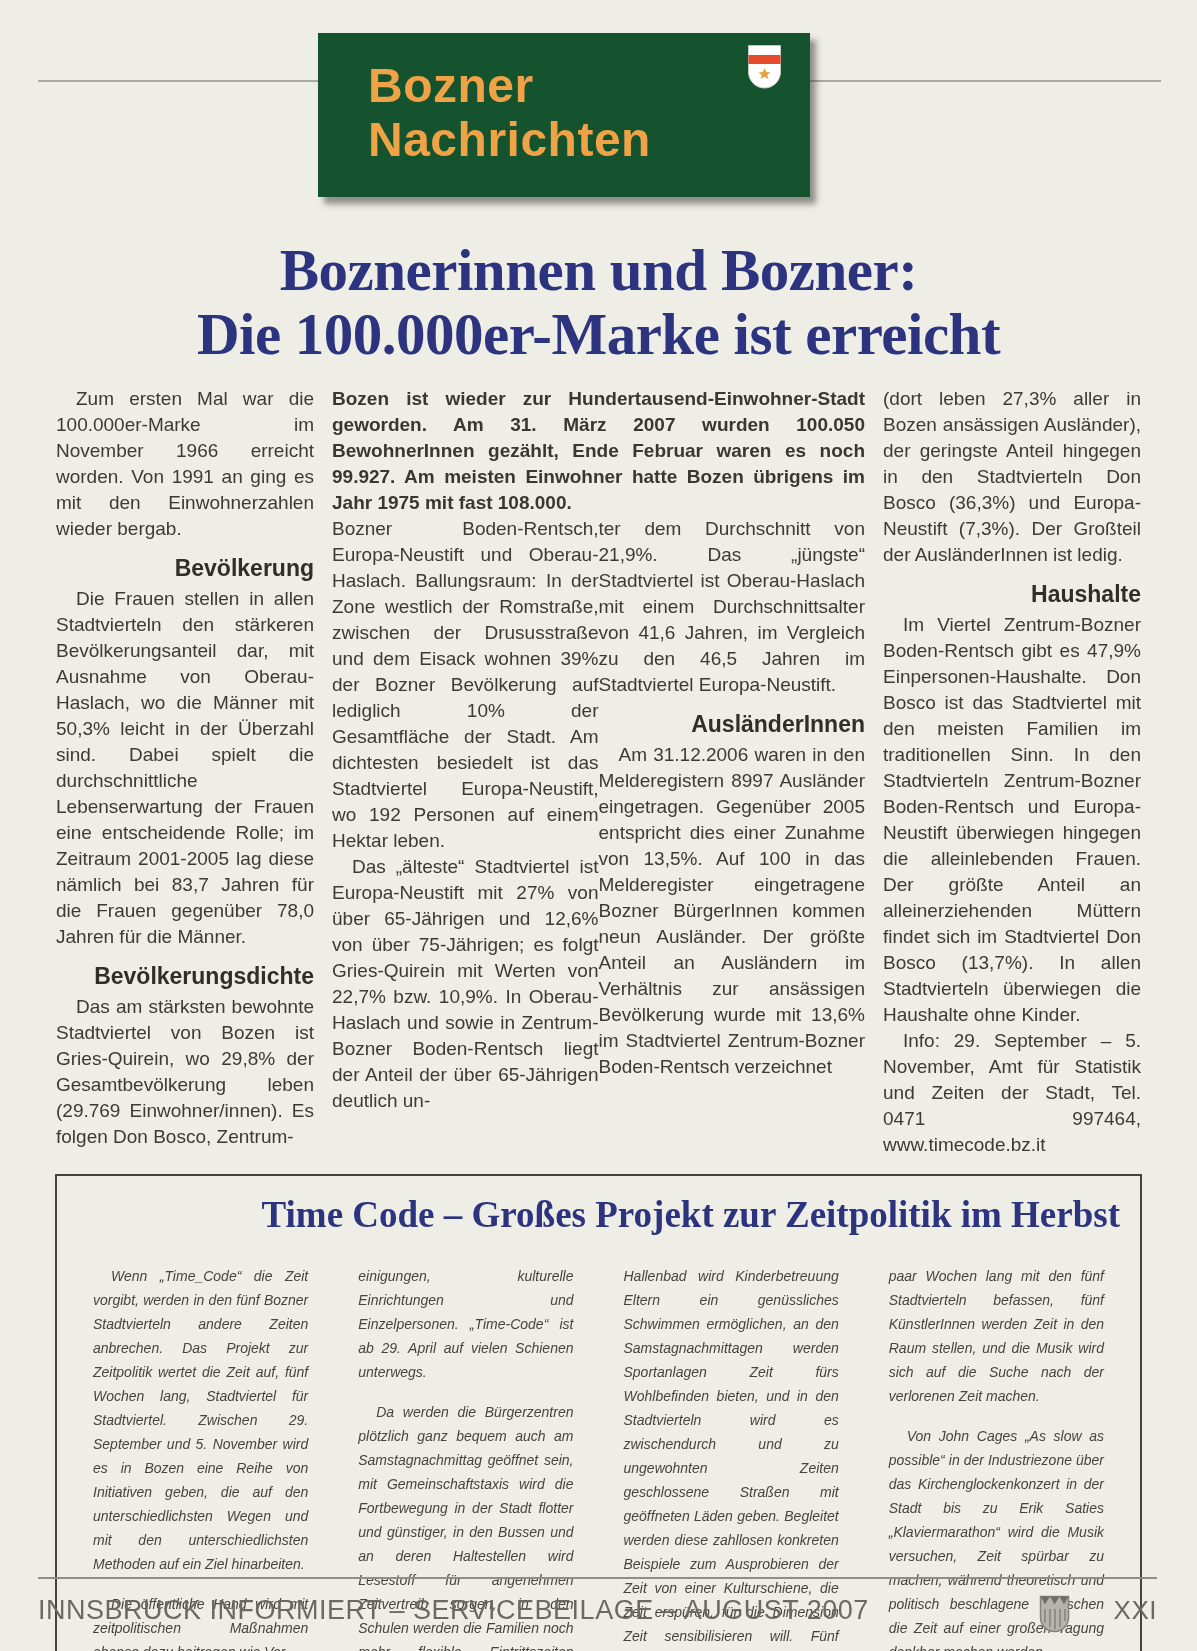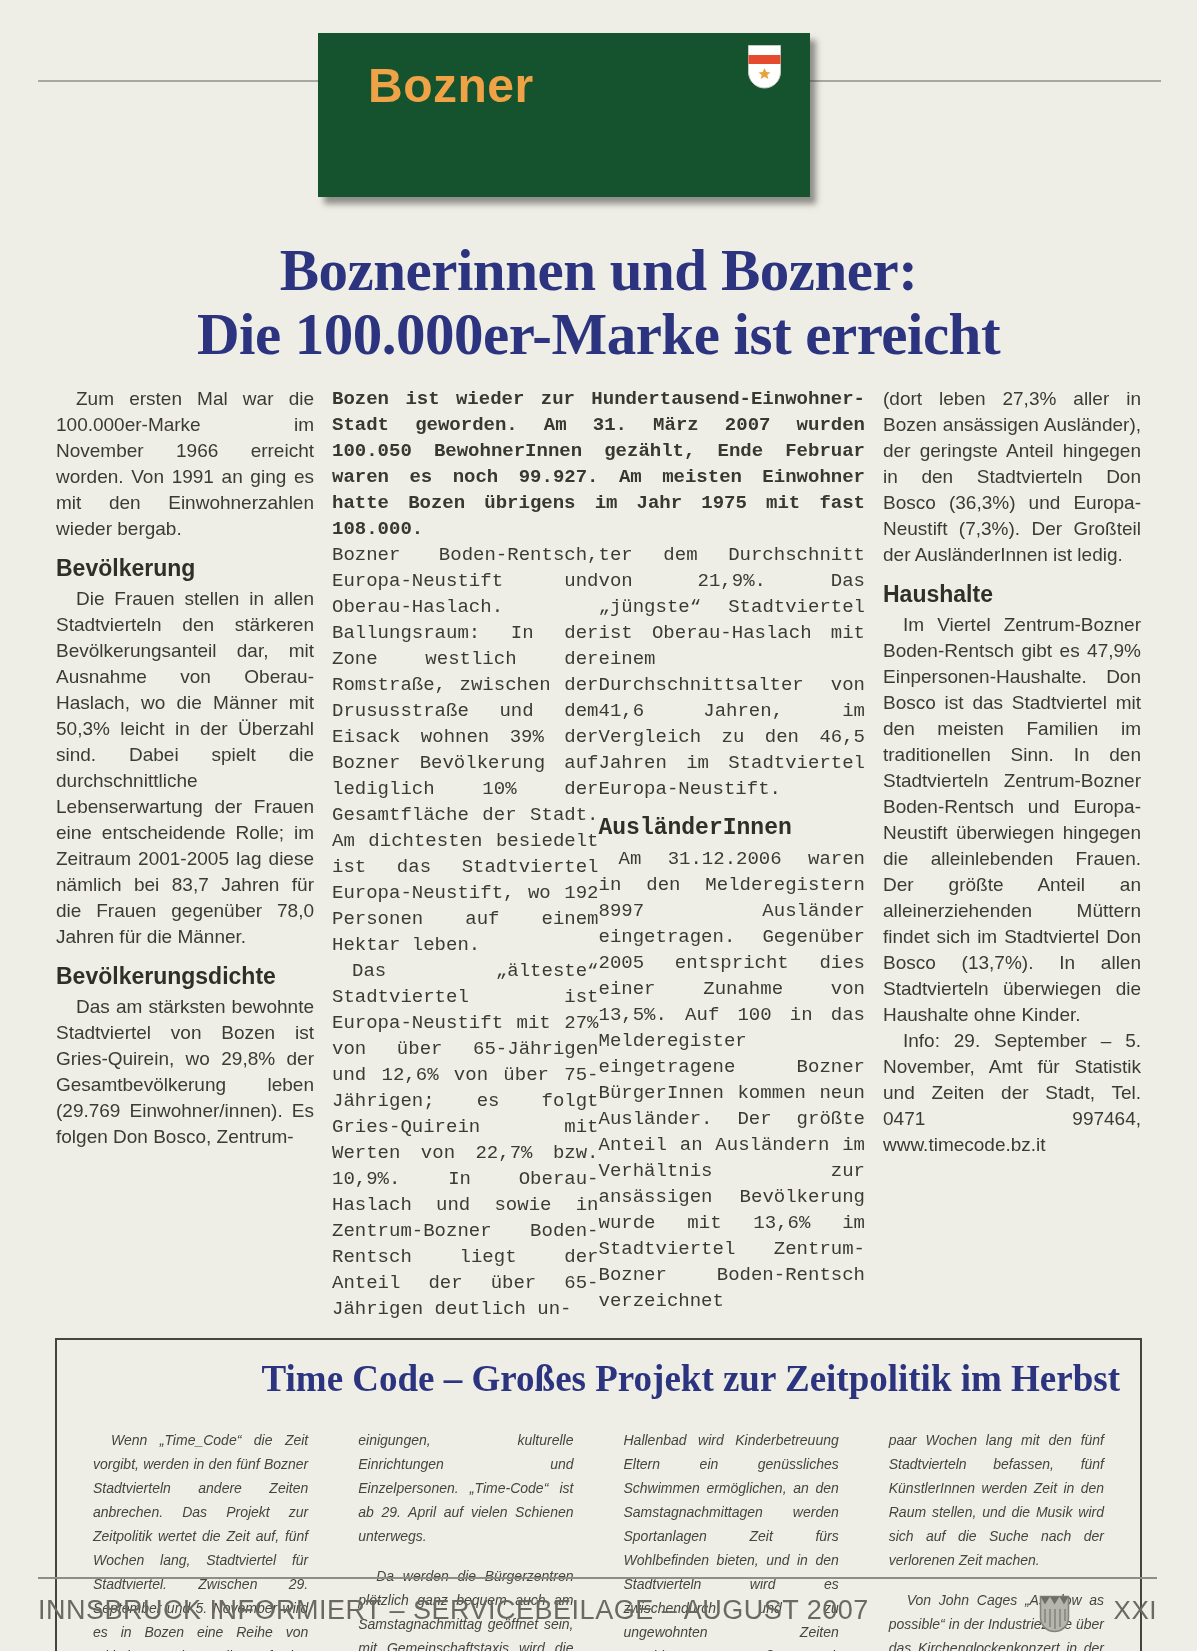--- a/index.html
+++ b/index.html
@@ -33,29 +33,29 @@
     font-family:"Liberation Serif", serif;
     font-weight:bold;
     font-size:59px;line-height:64px;
     color:#2c3480;
     letter-spacing:-.5px;
   }
 
   
   .article{display:flex;gap:18px;margin:20px 56px 0;color:#3b3a33;}
   .col{flex:0 0 258px;width:258px;}
-  .mid{flex:1;min-width:0;font-family:Liberation Mono, monospace;}
+  .mid{flex:1;min-width:0;}
   .mid-cols{display:flex;}
   .mid-cols .mcol{flex:1;min-width:0;}
   .article p{
     margin:0;font-size:19px;line-height:26px;text-align:justify;
   }
   .article p.ind{text-indent:20px;}
   .article h3{
-    margin:13px 0 5px;text-align:left;
+    margin:13px 0 5px;text-align:right;
     font-size:23px;line-height:26px;font-weight:bold;color:#2f2e28;
   }
   .lead{
     margin:2px 6px 12px;
     font-weight:bold;font-size:20.5px;line-height:28px;
     text-align:center;color:#39382f;
   }
 
   
   .timecode{
@@ -90,20 +90,21 @@
 </head>
 <body>
 
 <div class="page">
 
   <div class="header-zone">
     <div class="top-rule"></div>
     <div class="masthead">
       <div class="masthead-title">
         <div>Bozner</div>
+        <div>Nachrichten</div>
       </div>
       <svg class="masthead-shield" viewBox="0 0 35 46">
         <path d="M1.5 1.5 h32 v26 a16 16 0 0 1 -16 16.5 a16 16 0 0 1 -16 -16.5 z" fill="#ffffff" stroke="#c9c8c0" stroke-width="1"></path>
         <rect x="1.5" y="11" width="32" height="9" fill="#e64a2e"></rect>
         <polygon points="17.5,24 19.3,28 23.5,28.4 20.3,31 21.3,35 17.5,32.8 13.7,35 14.7,31 11.5,28.4 15.7,28" fill="#e8a23c"></polygon>
       </svg>
     </div>
   </div>
 
   <div class="headline">

